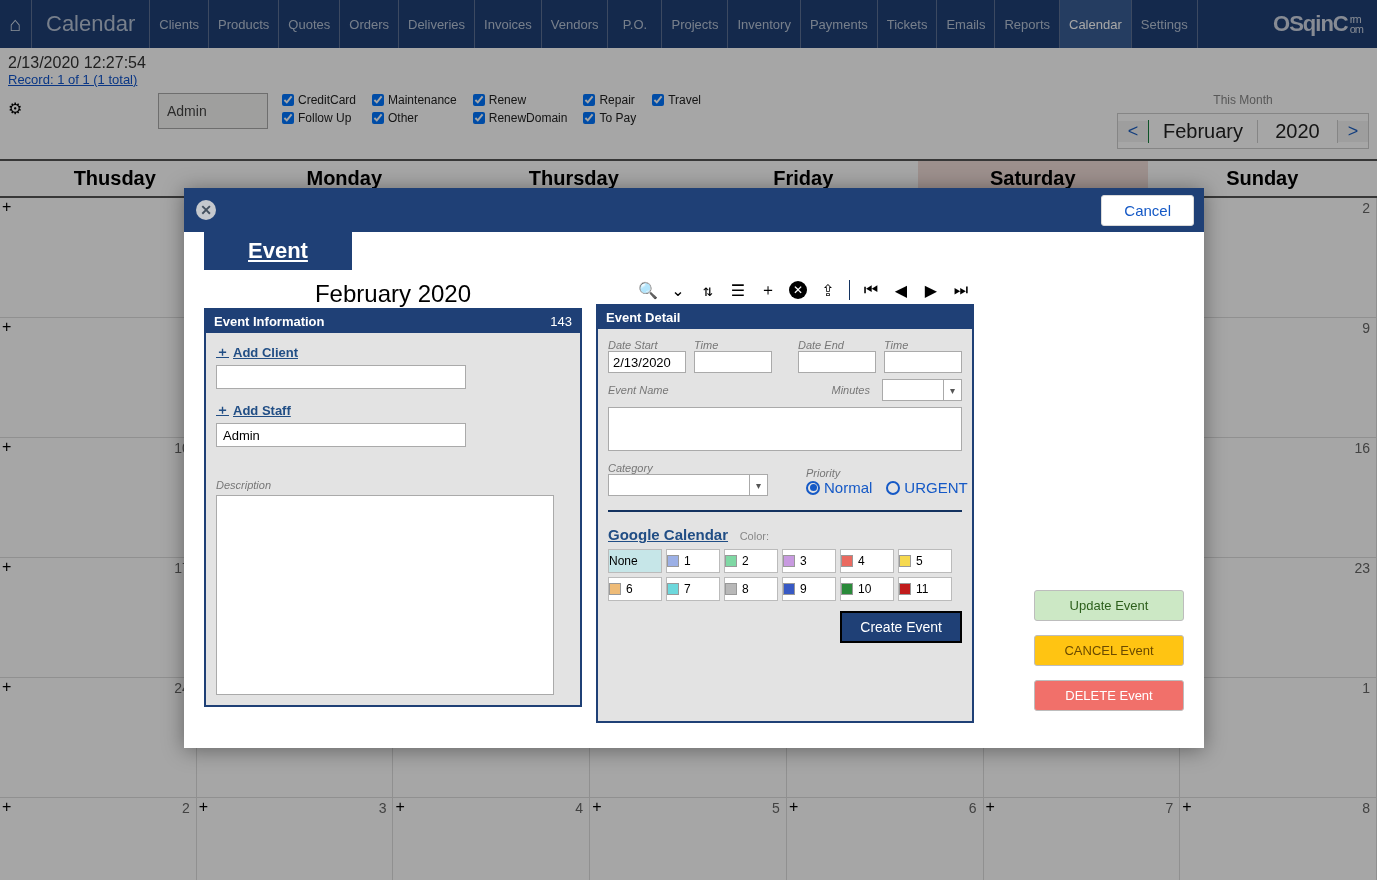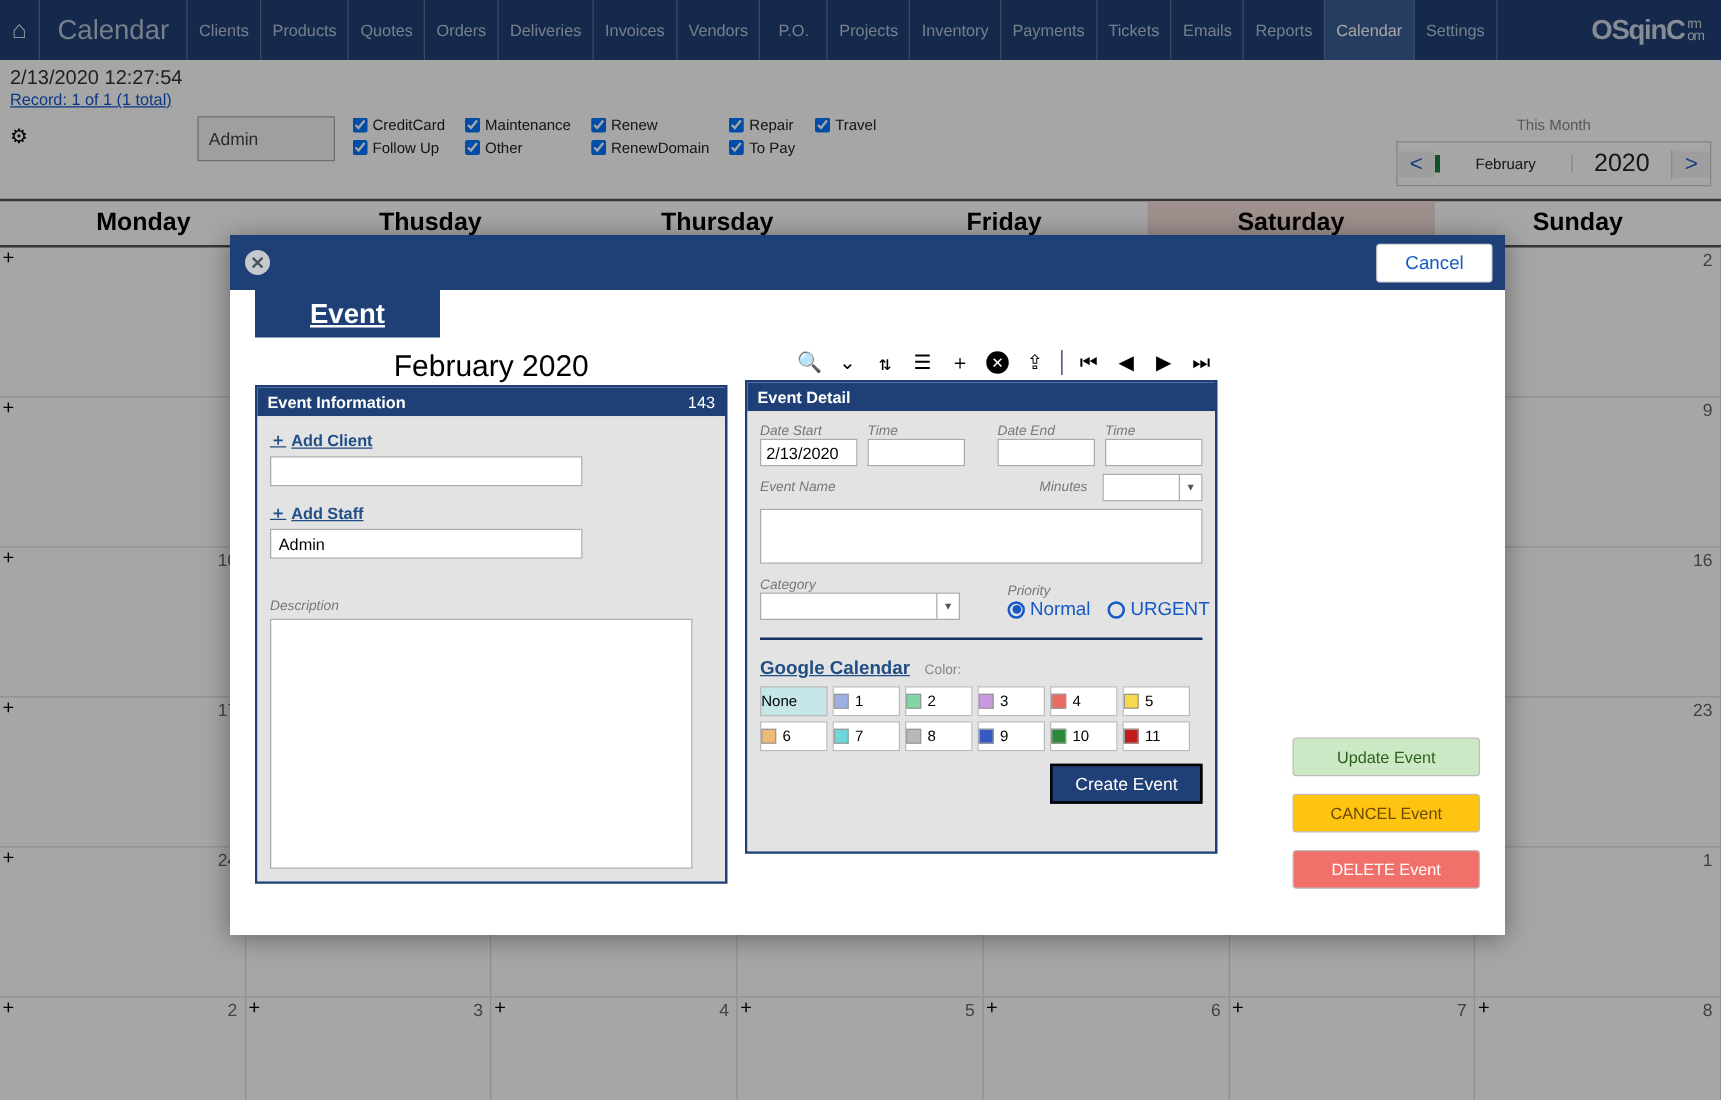--- a/index.html
+++ b/index.html
@@ -25,21 +25,21 @@
   .gear { width:20px; font-size:16px; color:#000; margin-right:130px; margin-top:6px;}
   .admin-select { width:110px; height:36px; border:1px solid #aaa; background:#f5f5f3; display:flex; align-items:center; padding:0 8px; font-size:14px; color:#444; margin-right:14px;}
   .filter-checks { display:flex; flex-wrap:wrap; gap:0; }
   .fcol { display:flex; flex-direction:column; gap:4px; margin-right:16px;}
   .fchk { font-size:12px; color:#222; display:flex; align-items:center; gap:4px;}
   .fchk input { width:12px;height:12px;}
   .month-nav-wrap { margin-left:auto; text-align:center; }
   .this-month { font-size:12px; color:#888; margin-bottom:6px;}
   .month-nav { display:flex; align-items:center; border:1px solid #ccc; height:36px; }
   .month-btn { width:30px; display:flex;align-items:center;justify-content:center; font-size:18px; color:#1c5fc1; cursor:pointer; background:#f3f3f3;}
-  .month-name { width:110px; border-left:4px solid #15803d;border-right:1px solid #ccc; display:flex;align-items:center;justify-content:center; font-size:12px; color:#222;}
+  .month-name { width:110px; border-left:1px solid #15803d;border-right:1px solid #ccc; display:flex;align-items:center;justify-content:center; font-size:20px; color:#222;}
   .month-year { width:80px;border-right:1px solid #ccc;display:flex;align-items:center;justify-content:center;font-size:20px;color:#222;}
 
   
   .cal-head { display:flex; border-top:2px solid #555; border-bottom:2px solid #555;}
   .cal-head div { flex:1; text-align:center; font-size:20px; font-weight:bold; padding:6px 0;}
   .cal-head .sat { background:#f2ddd9;}
   .cal-grid { display:flex; flex-direction:column; height:720px;}
   .cal-row { display:flex; flex:1; border-bottom:1px solid #ddd;}
   .cal-cell { flex:1; border-right:1px solid #ddd; position:relative; padding:2px;}
   .cal-cell .plus { position:absolute; left:2px; top:0; font-size:16px;color:#000;}
@@ -168,22 +168,22 @@
     <div class="month-nav">
       <div class="month-btn">&lt;</div>
       <div class="month-name">February</div>
       <div class="month-year">2020</div>
       <div class="month-btn">&gt;</div>
     </div>
   </div>
 </div>
 
 <div class="cal-head" id="calhead">
+    <div>Thusday</div>
     <div>Monday</div>
-    <div>Thusday</div>
     <div>Thursday</div>
     <div>Friday</div>
     <div class="sat">Saturday</div>
     <div>Sunday</div>
   </div>
 
 <div class="cal-grid" id="calgrid">
     <div class="cal-row">
       <div class="cal-cell">
         <span class="plus">+</span>
@@ -389,21 +389,21 @@
         <span class="vbar"></span>
         <span class="ico">⏮</span>
         <span class="ico">◀</span>
         <span class="ico">▶</span>
         <span class="ico">⏭</span>
       </div>
       <div class="panel right-panel">
         <div class="panel-head">
             <span>Event Detail</span>
           </div>
-        <div class="panel-body" style="height:352px; position:relative;">
+        <div class="panel-body" style="height:392px; position:relative;">
           <div class="ed-row">
             <div class="ed-col">
                 <span class="lbl-sm">Date Start</span>
               <input class="ed-input" style="width: 78px;" value="2/13/2020">
               </div>
             <div class="ed-col">
                 <span class="lbl-sm">Time</span>
               <input class="ed-input" style="width: 78px;">
               </div>
             <div style="width:14px"></div>

